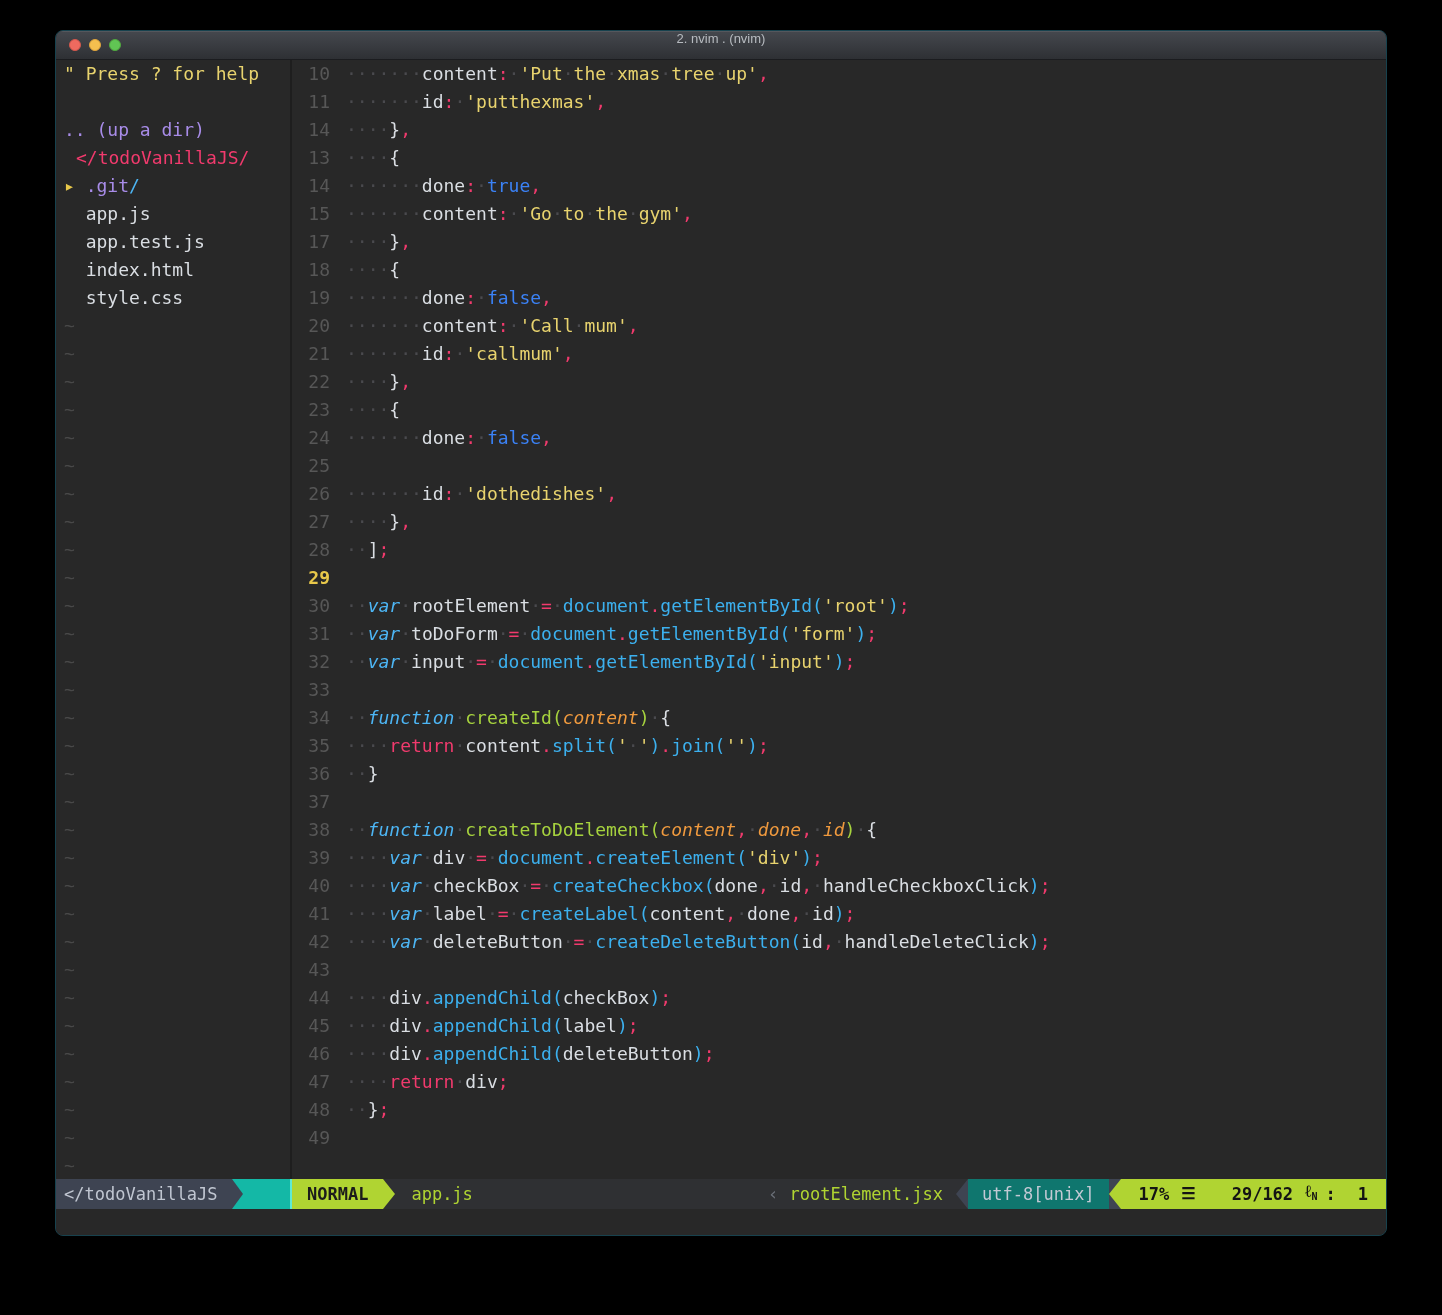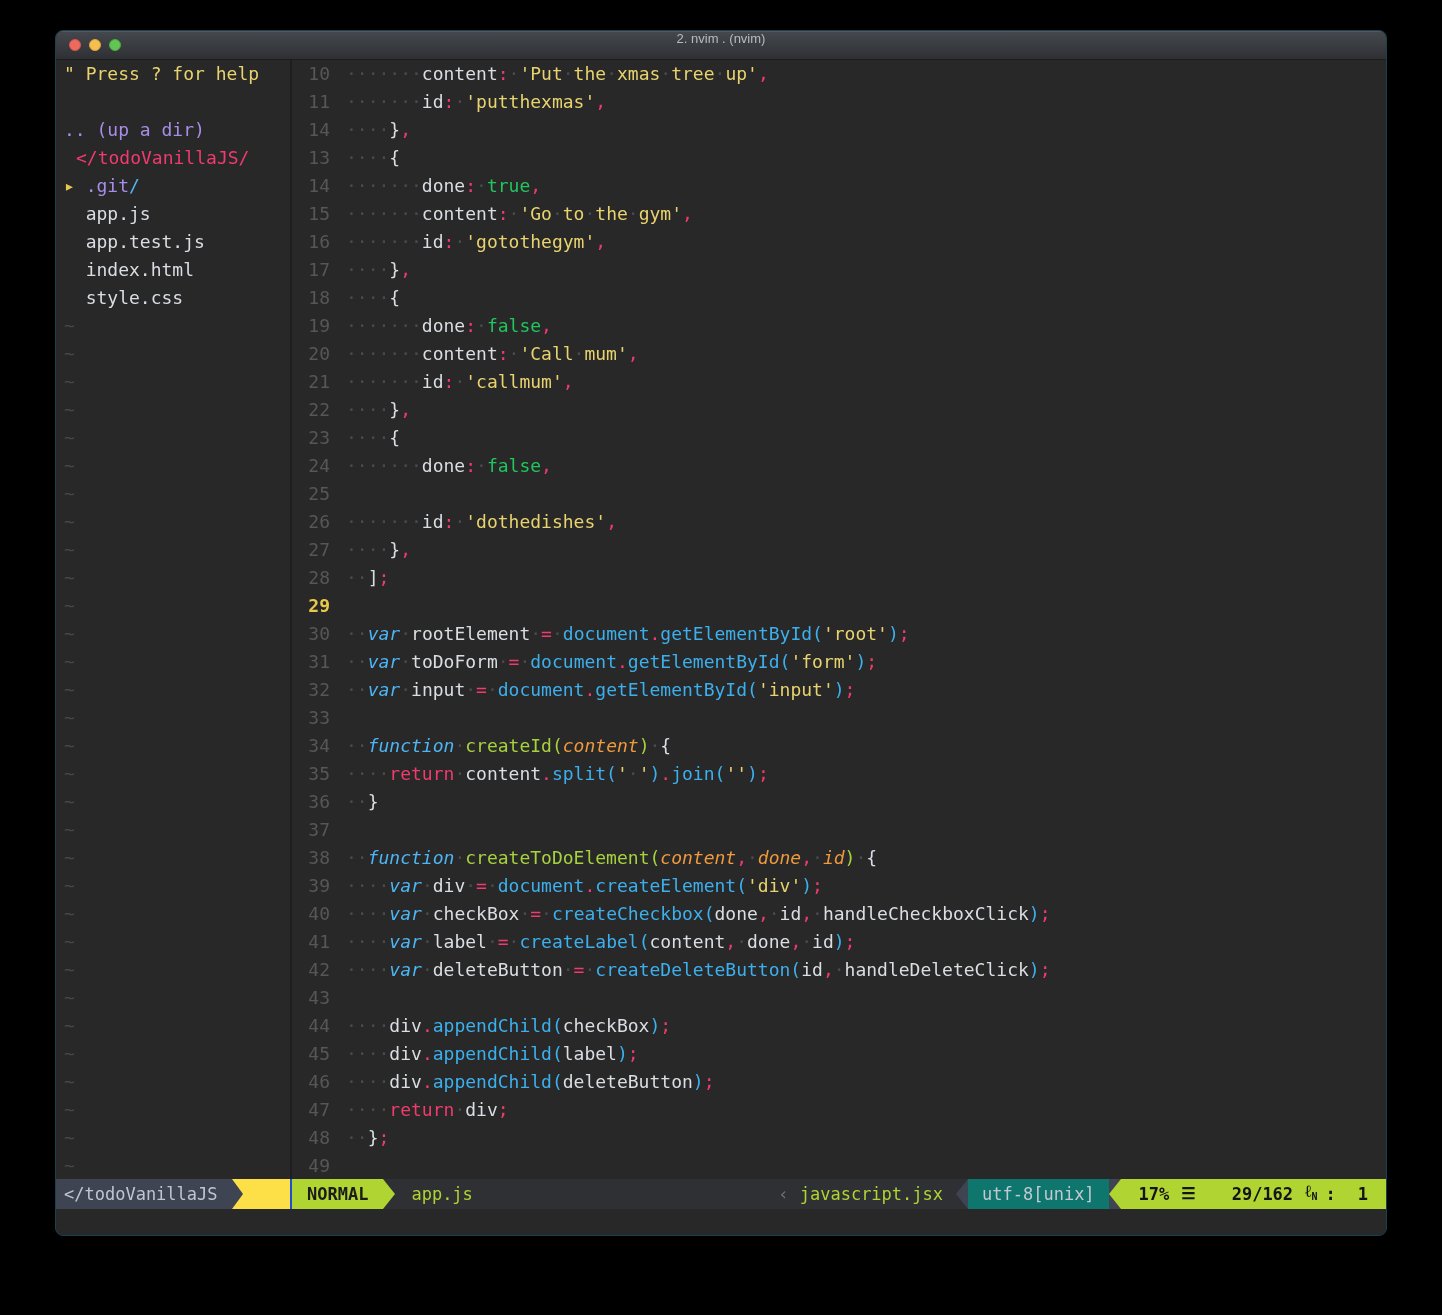--- a/index.html
+++ b/index.html
@@ -29,32 +29,32 @@
   .ltxt{margin-left:16px;white-space:pre;}
   
   .tk-ws{color:#4a4a4e;}
   .tk-pl{color:#dadee3;}
   .tk-str{color:#e8d36e;}
   .tk-pct{color:#f13a6d;}
   .tk-kw{color:#4db6f5;font-style:italic;}
   .tk-fn{color:#3cb0ee;}
   .tk-fd{color:#a6d23e;}
   .tk-pm{color:#f09a3e;font-style:italic;}
-  .tk-bool{color:#22c55e;}
+  .tk-bool{color:#3b82f6;}
   .tk-cmt{color:#e8d36e;}
   .tk-dir{color:#a88ce8;}
   .tk-root{color:#f13a6d;margin-left:12px;}
   .tk-arrow{color:#e8c84a;}
   .tk-slash{color:#4db6f5;}
   .tk-file{color:#dadee3;}
   .tk-tilde{color:#484848;}
   
   .statusbar{display:flex;height:30px;background:#2f3033;
     font:17px/30px "DejaVu Sans Mono",monospace;}
-  .sb-left{width:234px;flex:0 0 234px;display:flex;border-right:2px solid #1d4ed8;background:#fde047;}
+  .sb-left{width:234px;flex:0 0 234px;display:flex;border-right:2px solid #5eead4;background:#14b8a6;}
   .nt-seg{background:#3e4452;color:#c0c6d1;padding:0 14px 0 8px;white-space:pre;}
   .tri{width:0;height:0;flex:0 0 auto;}
   .tri-r-gray{border-top:15px solid transparent;border-bottom:15px solid transparent;border-left:11px solid #3e4452;}
   .sb-main{flex:1;display:flex;min-width:0;}
   .mode-seg{background:#b0d432;color:#1b1b1b;font-weight:bold;padding:0 15px;}
   .tri-r-green{border-top:15px solid transparent;border-bottom:15px solid transparent;border-left:12px solid #b0d432;}
   .fname{color:#b0d432;margin-left:16px;}
   .flex-sp{flex:1;}
   .chev{color:#6a6f78;margin:0 11px;font-size:18px;}
   .ftype{color:#b0d432;}
@@ -88,21 +88,20 @@
 
     <div class="main">
       <div class="sidebar" id="sidebar"><div class="srow"><span class="tk-cmt">" Press ? for help</span></div><div class="srow"></div><div class="srow"><span class="tk-dir">.. (up a dir)</span></div><div class="srow"><span class="tk-root">&lt;/todoVanillaJS/</span></div><div class="srow"><span class="tk-arrow">▸ </span><span class="tk-dir">.git</span><span class="tk-slash">/</span></div><div class="srow"><span class="tk-file">  app.js</span></div><div class="srow"><span class="tk-file">  app.test.js</span></div><div class="srow"><span class="tk-file">  index.html</span></div><div class="srow"><span class="tk-file">  style.css</span></div><div class="srow"><span class="tk-tilde">~</span></div><div class="srow"><span class="tk-tilde">~</span></div><div class="srow"><span class="tk-tilde">~</span></div><div class="srow"><span class="tk-tilde">~</span></div><div class="srow"><span class="tk-tilde">~</span></div><div class="srow"><span class="tk-tilde">~</span></div><div class="srow"><span class="tk-tilde">~</span></div><div class="srow"><span class="tk-tilde">~</span></div><div class="srow"><span class="tk-tilde">~</span></div><div class="srow"><span class="tk-tilde">~</span></div><div class="srow"><span class="tk-tilde">~</span></div><div class="srow"><span class="tk-tilde">~</span></div><div class="srow"><span class="tk-tilde">~</span></div><div class="srow"><span class="tk-tilde">~</span></div><div class="srow"><span class="tk-tilde">~</span></div><div class="srow"><span class="tk-tilde">~</span></div><div class="srow"><span class="tk-tilde">~</span></div><div class="srow"><span class="tk-tilde">~</span></div><div class="srow"><span class="tk-tilde">~</span></div><div class="srow"><span class="tk-tilde">~</span></div><div class="srow"><span class="tk-tilde">~</span></div><div class="srow"><span class="tk-tilde">~</span></div><div class="srow"><span class="tk-tilde">~</span></div><div class="srow"><span class="tk-tilde">~</span></div><div class="srow"><span class="tk-tilde">~</span></div><div class="srow"><span class="tk-tilde">~</span></div><div class="srow"><span class="tk-tilde">~</span></div><div class="srow"><span class="tk-tilde">~</span></div><div class="srow"><span class="tk-tilde">~</span></div><div class="srow"><span class="tk-tilde">~</span></div><div class="srow"><span class="tk-tilde">~</span></div></div>
       <div class="editor" id="editor">
           <div class="crow"><span class="gut">10</span><span class="ltxt"><span class="tk-ws">·······</span><span class="tk-pl">content</span><span class="tk-pct">:</span><span class="tk-ws">·</span><span class="tk-str">'Put</span><span class="tk-ws">·</span><span class="tk-str">the</span><span class="tk-ws">·</span><span class="tk-str">xmas</span><span class="tk-ws">·</span><span class="tk-str">tree</span><span class="tk-ws">·</span><span class="tk-str">up'</span><span class="tk-pct">,</span></span></div>
           <div class="crow"><span class="gut">11</span><span class="ltxt"><span class="tk-ws">·······</span><span class="tk-pl">id</span><span class="tk-pct">:</span><span class="tk-ws">·</span><span class="tk-str">'putthexmas'</span><span class="tk-pct">,</span></span></div>
           <div class="crow"><span class="gut">14</span><span class="ltxt"><span class="tk-ws">····</span><span class="tk-pl">}</span><span class="tk-pct">,</span></span></div>
           <div class="crow"><span class="gut">13</span><span class="ltxt"><span class="tk-ws">····</span><span class="tk-pl">{</span></span></div>
           <div class="crow"><span class="gut">14</span><span class="ltxt"><span class="tk-ws">·······</span><span class="tk-pl">done</span><span class="tk-pct">:</span><span class="tk-ws">·</span><span class="tk-bool">true</span><span class="tk-pct">,</span></span></div>
           <div class="crow"><span class="gut">15</span><span class="ltxt"><span class="tk-ws">·······</span><span class="tk-pl">content</span><span class="tk-pct">:</span><span class="tk-ws">·</span><span class="tk-str">'Go</span><span class="tk-ws">·</span><span class="tk-str">to</span><span class="tk-ws">·</span><span class="tk-str">the</span><span class="tk-ws">·</span><span class="tk-str">gym'</span><span class="tk-pct">,</span></span></div>
-          <div class="crow"><span class="gut">16</span><span class="ltxt"><span class="tk-ws">·······</span><span class="tk-pl">id</span><span class="tk-pct">:</span><span class="tk-ws">·</span><span class="tk-str">'gotothegym'</span><span class="tk-pct">,</span></span></div>
           <div class="crow"><span class="gut">17</span><span class="ltxt"><span class="tk-ws">····</span><span class="tk-pl">}</span><span class="tk-pct">,</span></span></div>
           <div class="crow"><span class="gut">18</span><span class="ltxt"><span class="tk-ws">····</span><span class="tk-pl">{</span></span></div>
           <div class="crow"><span class="gut">19</span><span class="ltxt"><span class="tk-ws">·······</span><span class="tk-pl">done</span><span class="tk-pct">:</span><span class="tk-ws">·</span><span class="tk-bool">false</span><span class="tk-pct">,</span></span></div>
           <div class="crow"><span class="gut">20</span><span class="ltxt"><span class="tk-ws">·······</span><span class="tk-pl">content</span><span class="tk-pct">:</span><span class="tk-ws">·</span><span class="tk-str">'Call</span><span class="tk-ws">·</span><span class="tk-str">mum'</span><span class="tk-pct">,</span></span></div>
           <div class="crow"><span class="gut">21</span><span class="ltxt"><span class="tk-ws">·······</span><span class="tk-pl">id</span><span class="tk-pct">:</span><span class="tk-ws">·</span><span class="tk-str">'callmum'</span><span class="tk-pct">,</span></span></div>
           <div class="crow"><span class="gut">22</span><span class="ltxt"><span class="tk-ws">····</span><span class="tk-pl">}</span><span class="tk-pct">,</span></span></div>
           <div class="crow"><span class="gut">23</span><span class="ltxt"><span class="tk-ws">····</span><span class="tk-pl">{</span></span></div>
           <div class="crow"><span class="gut">24</span><span class="ltxt"><span class="tk-ws">·······</span><span class="tk-pl">done</span><span class="tk-pct">:</span><span class="tk-ws">·</span><span class="tk-bool">false</span><span class="tk-pct">,</span></span></div>
           <div class="crow"><span class="gut">25</span></div>
           <div class="crow"><span class="gut">26</span><span class="ltxt"><span class="tk-ws">·······</span><span class="tk-pl">id</span><span class="tk-pct">:</span><span class="tk-ws">·</span><span class="tk-str">'dothedishes'</span><span class="tk-pct">,</span></span></div>
@@ -136,21 +135,21 @@
       <div class="sb-left">
         <span class="nt-seg">&lt;/todoVanillaJS</span>
         <span class="tri tri-r-gray"></span>
       </div>
       <div class="sb-main">
         <span class="mode-seg">NORMAL</span>
         <span class="tri tri-r-green"></span>
         <span class="fname">app.js</span>
         <span class="flex-sp"></span>
         <span class="chev">‹</span>
-        <span class="ftype">javascript.jsx</span>
+        <span class="ftype">rootElement.jsx</span>
         <span class="tri tri-l-gray"></span>
         <span class="enc-seg">utf-8[unix]</span>
         <span class="tri tri-l-green"></span>
         <span class="pos-seg">
           <span>17%</span>
           <span class="menu-glyph">☰</span>
           <span class="pos-val">29/162</span>
           <span class="ln-glyph"><span>ℓ</span><span class="ln-sub">N</span></span>
           <span class="pos-colon">:</span>
           <span class="col-val">1</span>

